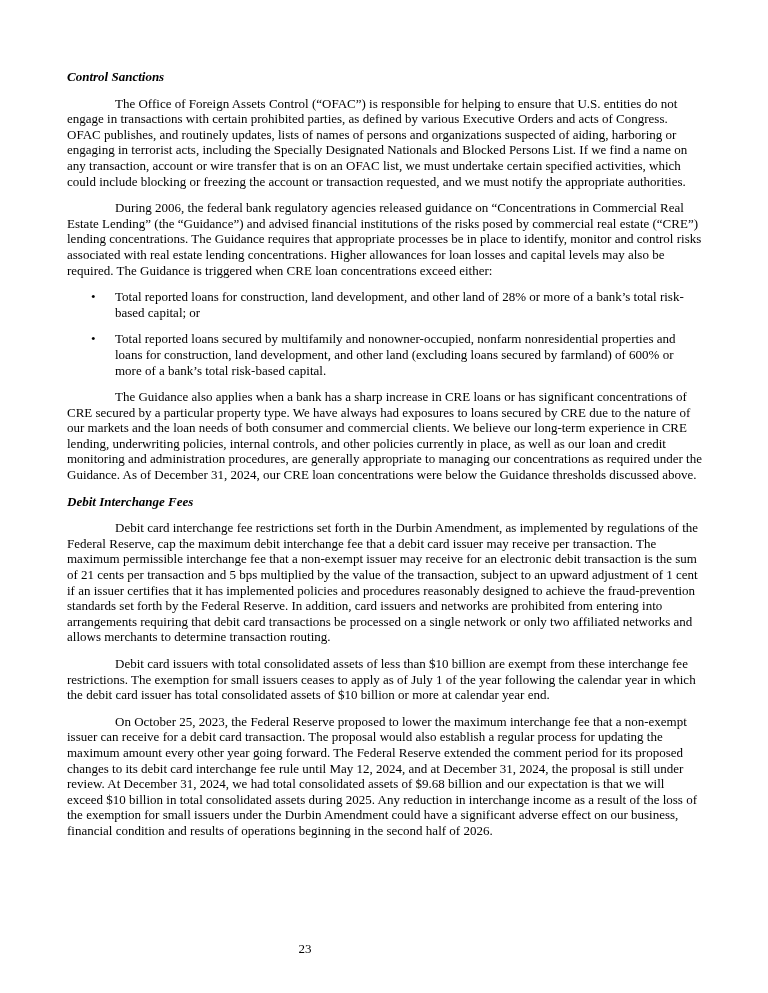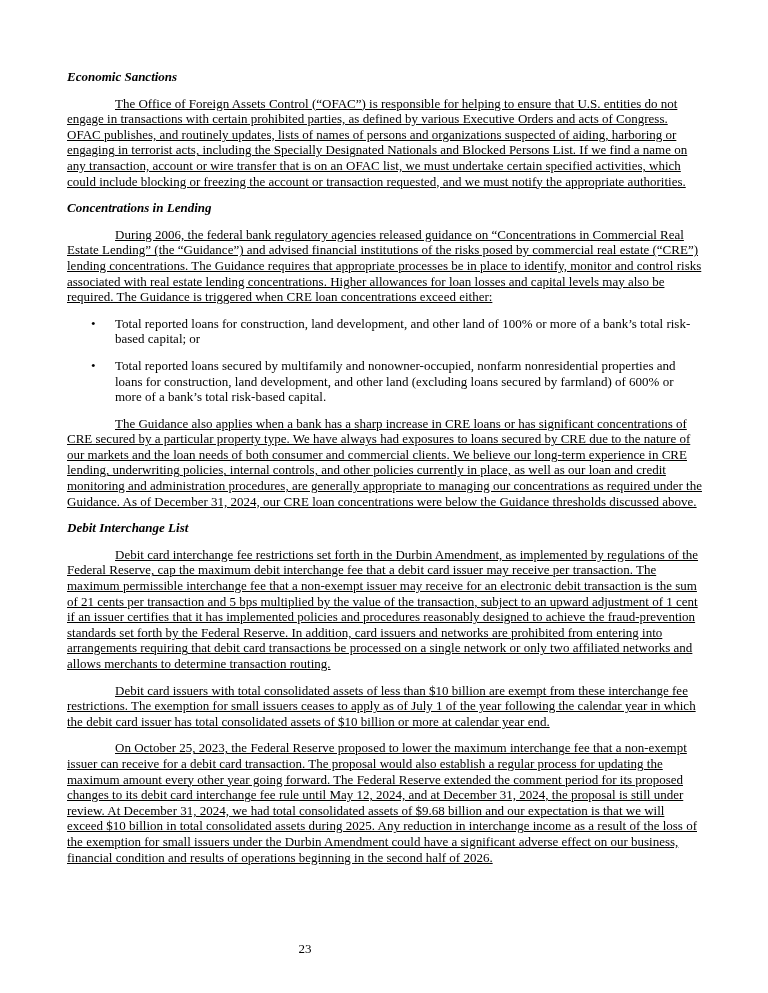--- a/index.html
+++ b/index.html
@@ -23,21 +23,20 @@
   .heading {
     font-size: 13px;
     font-weight: bold;
     font-style: italic;
     margin-bottom: 11px;
   }
   .para {
     text-indent: 48px;
     text-align: left;
     margin-bottom: 11px;
-    text-decoration: underline;
   }
   .bullet-row {
     display: flex;
     margin-left: 24px;
     margin-bottom: 11px;
   }
   .bullet-marker {
     width: 24px;
     flex: 0 0 24px;
     text-align: left;
@@ -52,41 +51,40 @@
     width: 610px;
     text-align: center;
     font-size: 13px;
   }
 </style>
 </head>
 <body>
 
 <div class="page">
 
-  <h3 class="heading">Economic Sanctions</h3>
+  <h3 class="heading">Control Sanctions</h3>
 
   <p class="para">The Office of Foreign Assets Control (“OFAC”) is responsible for helping to ensure that U.S. entities do not engage in transactions with certain prohibited parties, as defined by various Executive Orders and acts of Congress. OFAC publishes, and routinely updates, lists of names of persons and organizations suspected of aiding, harboring or engaging in terrorist acts, including the Specially Designated Nationals and Blocked Persons List. If we find a name on any transaction, account or wire transfer that is on an OFAC list, we must undertake certain specified activities, which could include blocking or freezing the account or transaction requested, and we must notify the appropriate authorities.</p>
 
-  <h3 class="heading">Concentrations in Lending</h3>
 
   <p class="para">During 2006, the federal bank regulatory agencies released guidance on “Concentrations in Commercial Real Estate Lending” (the “Guidance”) and advised financial institutions of the risks posed by commercial real estate (“CRE”) lending concentrations. The Guidance requires that appropriate processes be in place to identify, monitor and control risks associated with real estate lending concentrations. Higher allowances for loan losses and capital levels may also be required. The Guidance is triggered when CRE loan concentrations exceed either:</p>
 
   <div class="bullet-row">
     <span class="bullet-marker">•</span>
-    <span class="bullet-text">Total reported loans for construction, land development, and other land of 100% or more of a bank’s total risk-based capital; or</span>
+    <span class="bullet-text">Total reported loans for construction, land development, and other land of 28% or more of a bank’s total risk-based capital; or</span>
   </div>
 
   <div class="bullet-row">
     <span class="bullet-marker">•</span>
     <span class="bullet-text">Total reported loans secured by multifamily and nonowner-occupied, nonfarm nonresidential properties and loans for construction, land development, and other land (excluding loans secured by farmland) of 600% or more of a bank’s total risk-based capital.</span>
   </div>
 
   <p class="para">The Guidance also applies when a bank has a sharp increase in CRE loans or has significant concentrations of CRE secured by a particular property type. We have always had exposures to loans secured by CRE due to the nature of our markets and the loan needs of both consumer and commercial clients. We believe our long-term experience in CRE lending, underwriting policies, internal controls, and other policies currently in place, as well as our loan and credit monitoring and administration procedures, are generally appropriate to managing our concentrations as required under the Guidance. As of December 31, 2024, our CRE loan concentrations were below the Guidance thresholds discussed above.</p>
 
-  <h3 class="heading">Debit Interchange List</h3>
+  <h3 class="heading">Debit Interchange Fees</h3>
 
   <p class="para">Debit card interchange fee restrictions set forth in the Durbin Amendment, as implemented by regulations of the Federal Reserve, cap the maximum debit interchange fee that a debit card issuer may receive per transaction. The maximum permissible interchange fee that a non-exempt issuer may receive for an electronic debit transaction is the sum of 21 cents per transaction and 5 bps multiplied by the value of the transaction, subject to an upward adjustment of 1 cent if an issuer certifies that it has implemented policies and procedures reasonably designed to achieve the fraud-prevention standards set forth by the Federal Reserve. In addition, card issuers and networks are prohibited from entering into arrangements requiring that debit card transactions be processed on a single network or only two affiliated networks and allows merchants to determine transaction routing.</p>
 
   <p class="para">Debit card issuers with total consolidated assets of less than $10 billion are exempt from these interchange fee restrictions. The exemption for small issuers ceases to apply as of July 1 of the year following the calendar year in which the debit card issuer has total consolidated assets of $10 billion or more at calendar year end.</p>
 
   <p class="para">On October 25, 2023, the Federal Reserve proposed to lower the maximum interchange fee that a non-exempt issuer can receive for a debit card transaction. The proposal would also establish a regular process for updating the maximum amount every other year going forward. The Federal Reserve extended the comment period for its proposed changes to its debit card interchange fee rule until May 12, 2024, and at December 31, 2024, the proposal is still under review. At December 31, 2024, we had total consolidated assets of $9.68 billion and our expectation is that we will exceed $10 billion in total consolidated assets during 2025. Any reduction in interchange income as a result of the loss of the exemption for small issuers under the Durbin Amendment could have a significant adverse effect on our business, financial condition and results of operations beginning in the second half of 2026.</p>
 
 </div>
 
 <div class="page-footer">23</div>

